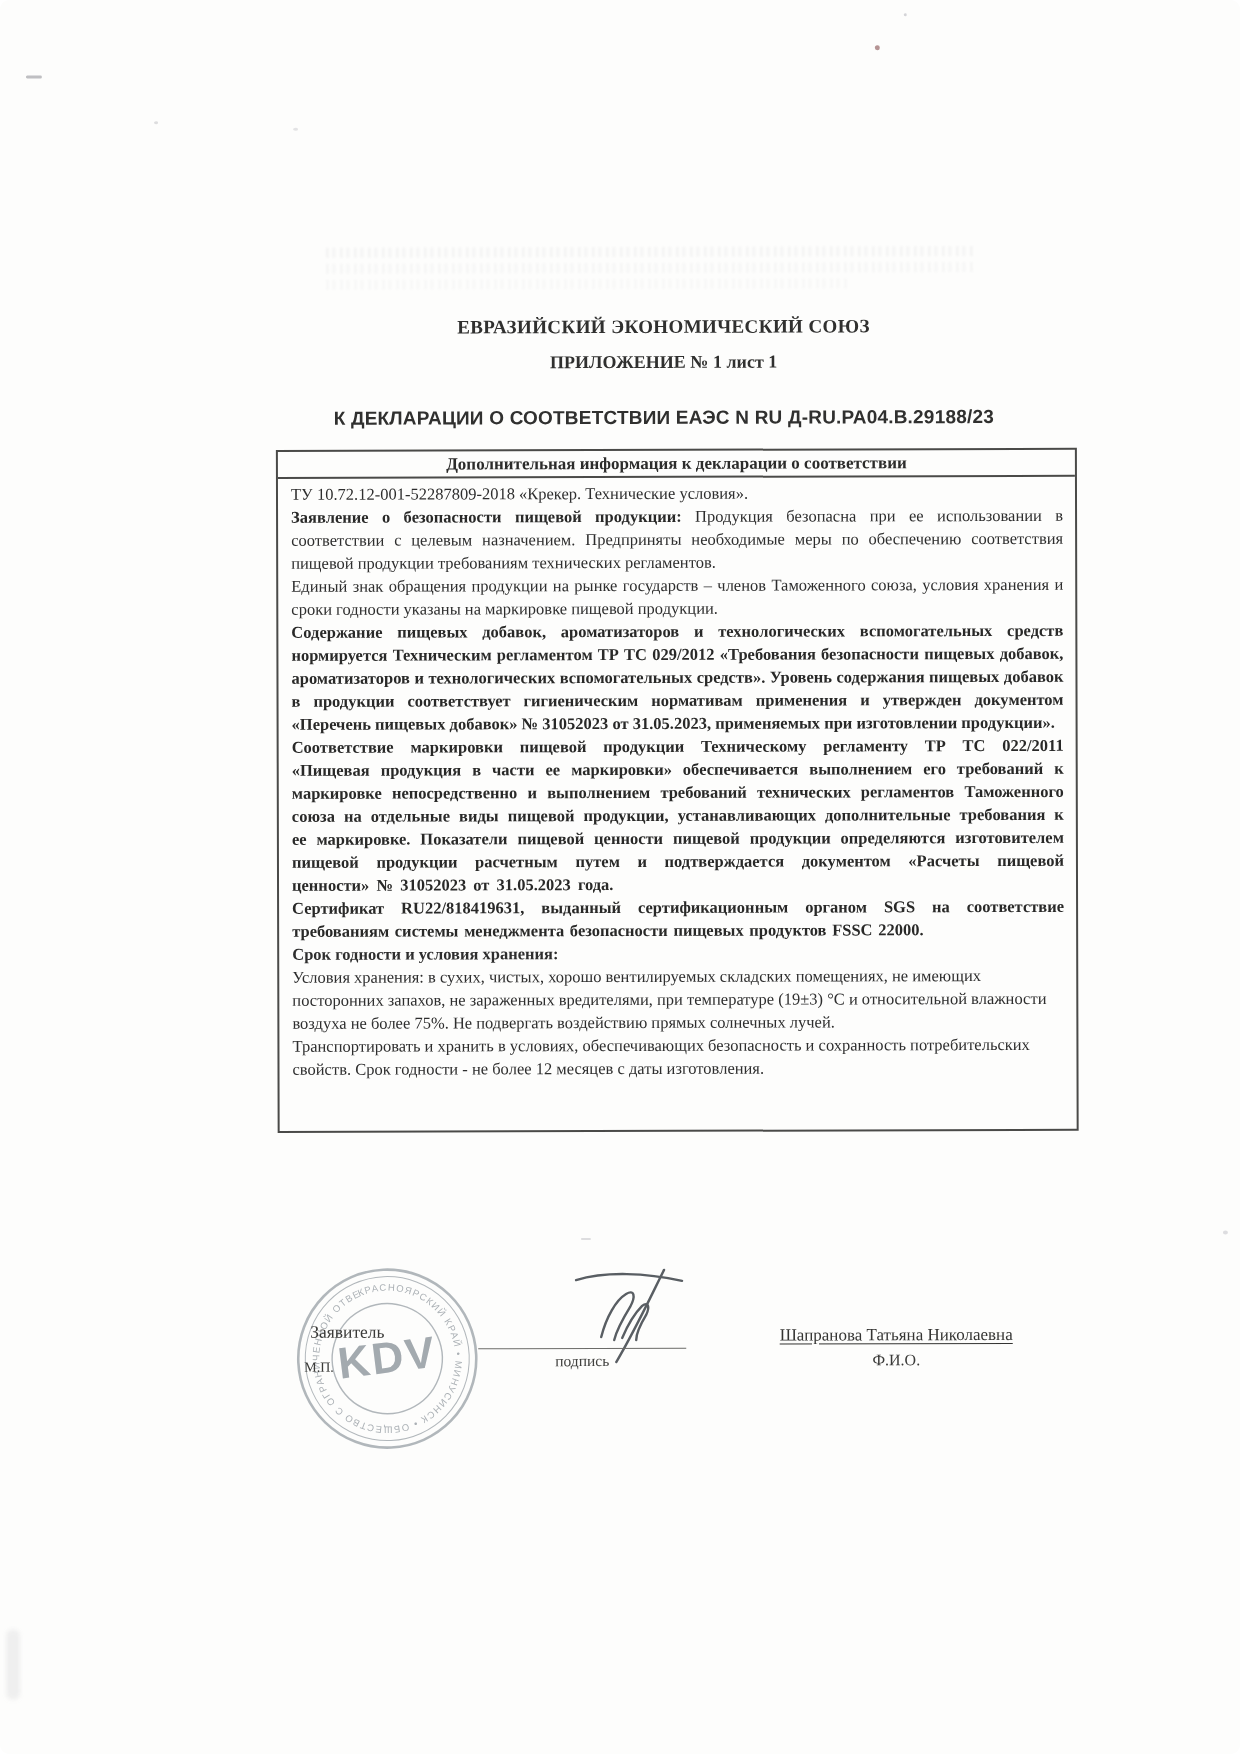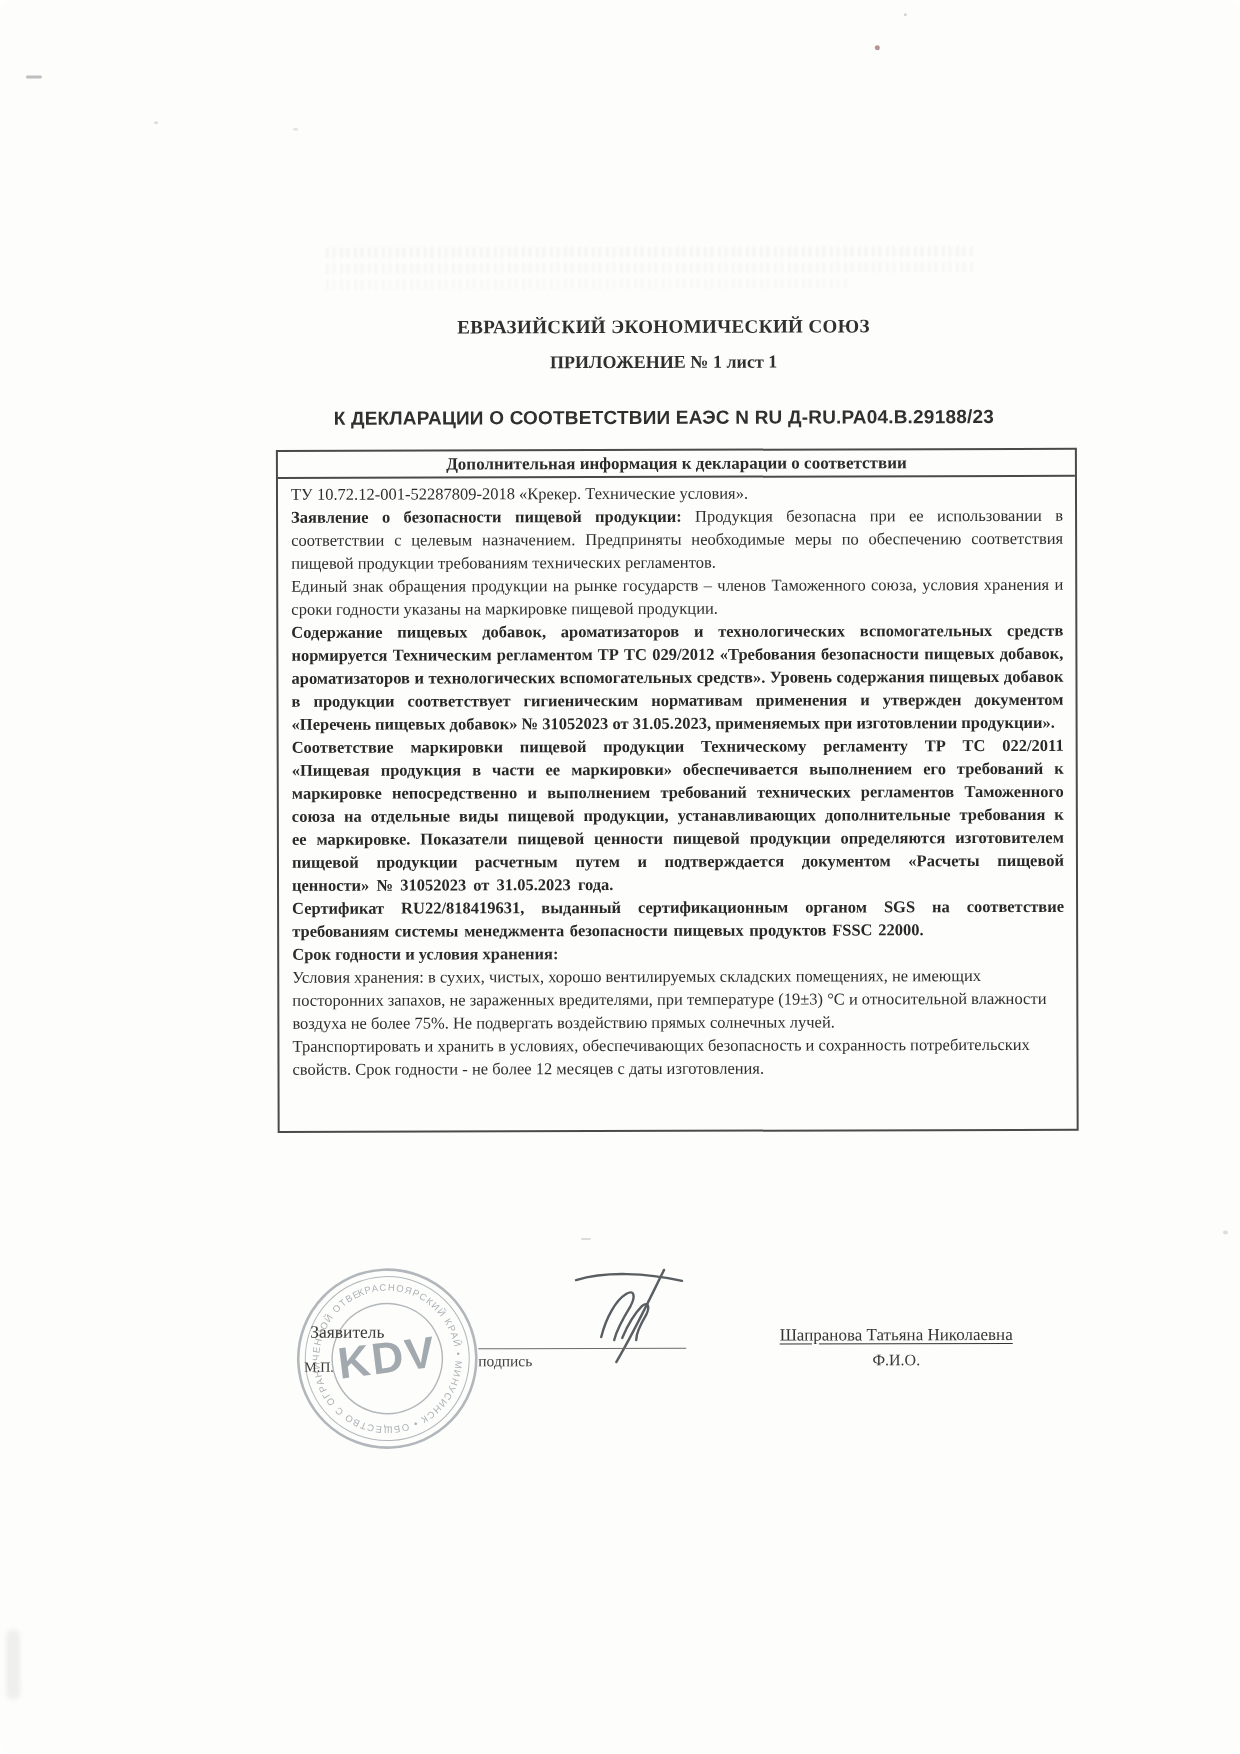--- a/index.html
+++ b/index.html
@@ -29,21 +29,21 @@
   .p-labeling{margin-top:17px;word-spacing:3px;}
   .p-cert{margin-top:14px;word-spacing:1.5px;}
   .p-shelf-lead{margin-top:17px;font-weight:bold;}
 
   
   .abs{position:absolute;}
   .applicant{left:309px;top:1321px;font-size:17.5px;color:#3a3a38;}
   .mp{left:303px;top:1359px;font-size:14px;color:#3a3a38;}
   .stamp{left:292px;top:1264px;width:188px;height:188px;}
   .sig-line{left:477px;top:1348px;width:208px;height:0;border-top:1.6px solid #6b6b68;}
-  .sig-caption{left:477px;top:1352px;width:208px;font-size:15.5px;color:#41413f;}
+  .sig-caption{left:477px;top:1352px;width:208px;text-align:center;font-size:15.5px;color:#41413f;}
   .sig-stroke{left:545px;top:1262px;width:150px;height:104px;}
   .name{left:700px;top:1326px;width:390px;text-align:center;font-size:17px;color:#343432;
         text-decoration:underline;text-underline-offset:3px;}
   .fio{left:700px;top:1352px;width:390px;text-align:center;font-size:16px;color:#3a3a38;}
 
   
   .ghost{left:328px;top:247px;width:648px;height:58px;}
   .ghost .grow{height:10px;margin-bottom:6px;filter:blur(1.3px);opacity:0.13;
       background:repeating-linear-gradient(90deg,rgba(88,92,102,.6) 0 2px,transparent 2px 6px,
                  rgba(88,92,102,.4) 6px 9px,transparent 9px 14px);}

